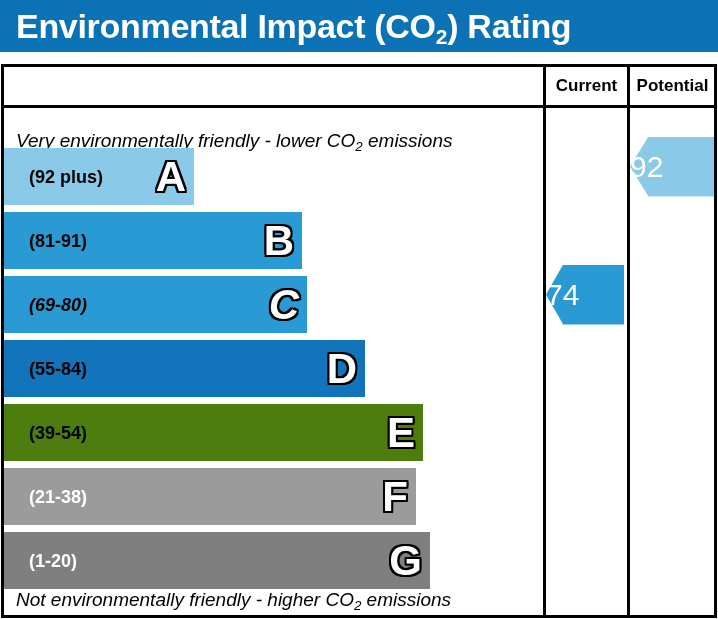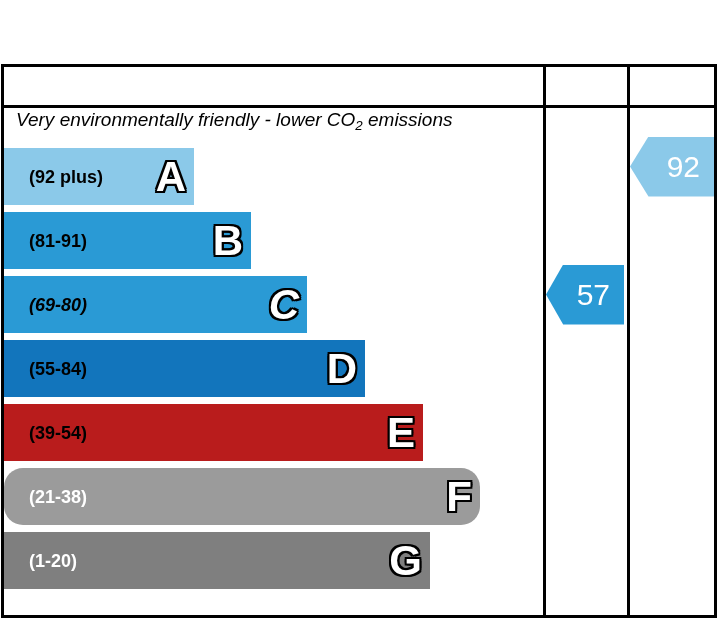--- a/index.html
+++ b/index.html
@@ -100,21 +100,21 @@
     font-size: 19px;
     color: #000000;
     white-space: nowrap;
   }
   .caption sub {
     font-size: 0.7em;
     vertical-align: baseline;
     position: relative;
     top: 4px;
   }
-  .caption.top    { top: 110px; height: 28px; line-height: 20px; }
+  .caption.top    { top: 122px; height: 28px; line-height: 37px; }
   .caption.bottom { top: 586px; height: 28px; line-height: 28px; }
 
   
   .band {
     position: absolute;
     left: 4px;
     height: 57px;
     box-sizing: border-box;
     margin-top: 10px;
   }
@@ -144,80 +144,86 @@
       -2px  0   0 #000, 2px  0   0 #000,
        0   -2px 0 #000, 0    2px 0 #000;
   }
 
   
   .marker {
     position: absolute;
     height: 60px;
     display: flex;
     align-items: center;
-    justify-content: flex-end;
+    justify-content: flex-start;
     box-sizing: border-box;
     padding-right: 14px;
     clip-path: polygon(0% 50%, 22% 0%, 100% 0%, 100% 100%, 22% 100%);
   }
   .marker-value {
     color: #ffffff;
     font-size: 30px;
     font-weight: normal;
     line-height: 1;
   }
 </style>
 </head>
 <body>
 
 <div class="epc">
 
+  <div class="title-bar">
+    <div class="title-text"><span>Environmental Impact (CO</span><sub>2</sub><span>) Rating</span></div>
+  </div>
 
   <div class="table-frame"></div>
   <div class="col-sep current"></div>
   <div class="col-sep potential"></div>
   <div class="header-rule"></div>
 
+  <div class="col-head current">Current</div>
+  <div class="col-head potential">Potential</div>
 
   <div class="caption top"><span>Very environmentally friendly - lower CO</span><sub>2</sub><span> emissions</span></div>
 
+  <div class="caption bottom"><span>Not environmentally friendly - higher CO</span><sub>2</sub><span> emissions</span></div>
 
   <div id="bands-layer">
       <div class="band" style="top: 138px; width: 190px; background: rgb(139, 201, 233);">
         <span class="band-range" style="color: rgb(0, 0, 0);">(92 plus)</span>
         <span class="band-letter">A</span>
       </div>
-      <div class="band" style="top: 202px; width: 247px; background: rgb(42, 154, 213);">
+      <div class="band" style="top: 202px; width: 298px; background: rgb(42, 154, 213);">
         <span class="band-range" style="color: rgb(0, 0, 0);">(81-91)</span>
         <span class="band-letter">B</span>
       </div>
       <div class="band" style="top: 266px; width: 303px; background: rgb(42, 154, 213); font-style: italic;">
         <span class="band-range" style="color: rgb(0, 0, 0);">(69-80)</span>
         <span class="band-letter">C</span>
       </div>
       <div class="band" style="top: 330px; width: 361px; background: rgb(18, 117, 188);">
         <span class="band-range" style="color: rgb(0, 0, 0);">(55-84)</span>
         <span class="band-letter">D</span>
       </div>
-      <div class="band" style="top: 394px; width: 419px; background: #b91c1c;">
+      <div class="band" style="top: 394px; width: 419px; background: #4d7c0f;">
         <span class="band-range" style="color: rgb(0, 0, 0);">(39-54)</span>
         <span class="band-letter">E</span>
       </div>
-      <div class="band" style="top: 458px; width: 476px; background: rgb(155, 155, 155); border-radius: 19px;">
+      <div class="band" style="top: 458px; width: 412px; background: rgb(155, 155, 155);">
         <span class="band-range" style="color: rgb(255, 255, 255);">(21-38)</span>
         <span class="band-letter">F</span>
       </div>
       <div class="band" style="top: 522px; width: 426px; background: rgb(127, 127, 127);">
         <span class="band-range" style="color: rgb(255, 255, 255);">(1-20)</span>
         <span class="band-letter">G</span>
       </div>
     </div>
 
   <div id="markers-layer">
       <div class="marker" style="left: 546px; width: 78px; top: 264.5px; background: rgb(42, 154, 213);">
-        <span class="marker-value">57</span>
+        <span class="marker-value">74</span>
       </div>
       <div class="marker" style="left: 630px; width: 84px; top: 136.5px; background: rgb(139, 201, 233);">
         <span class="marker-value">92</span>
       </div>
     </div>
 
 </div>
 
 </body></html>

